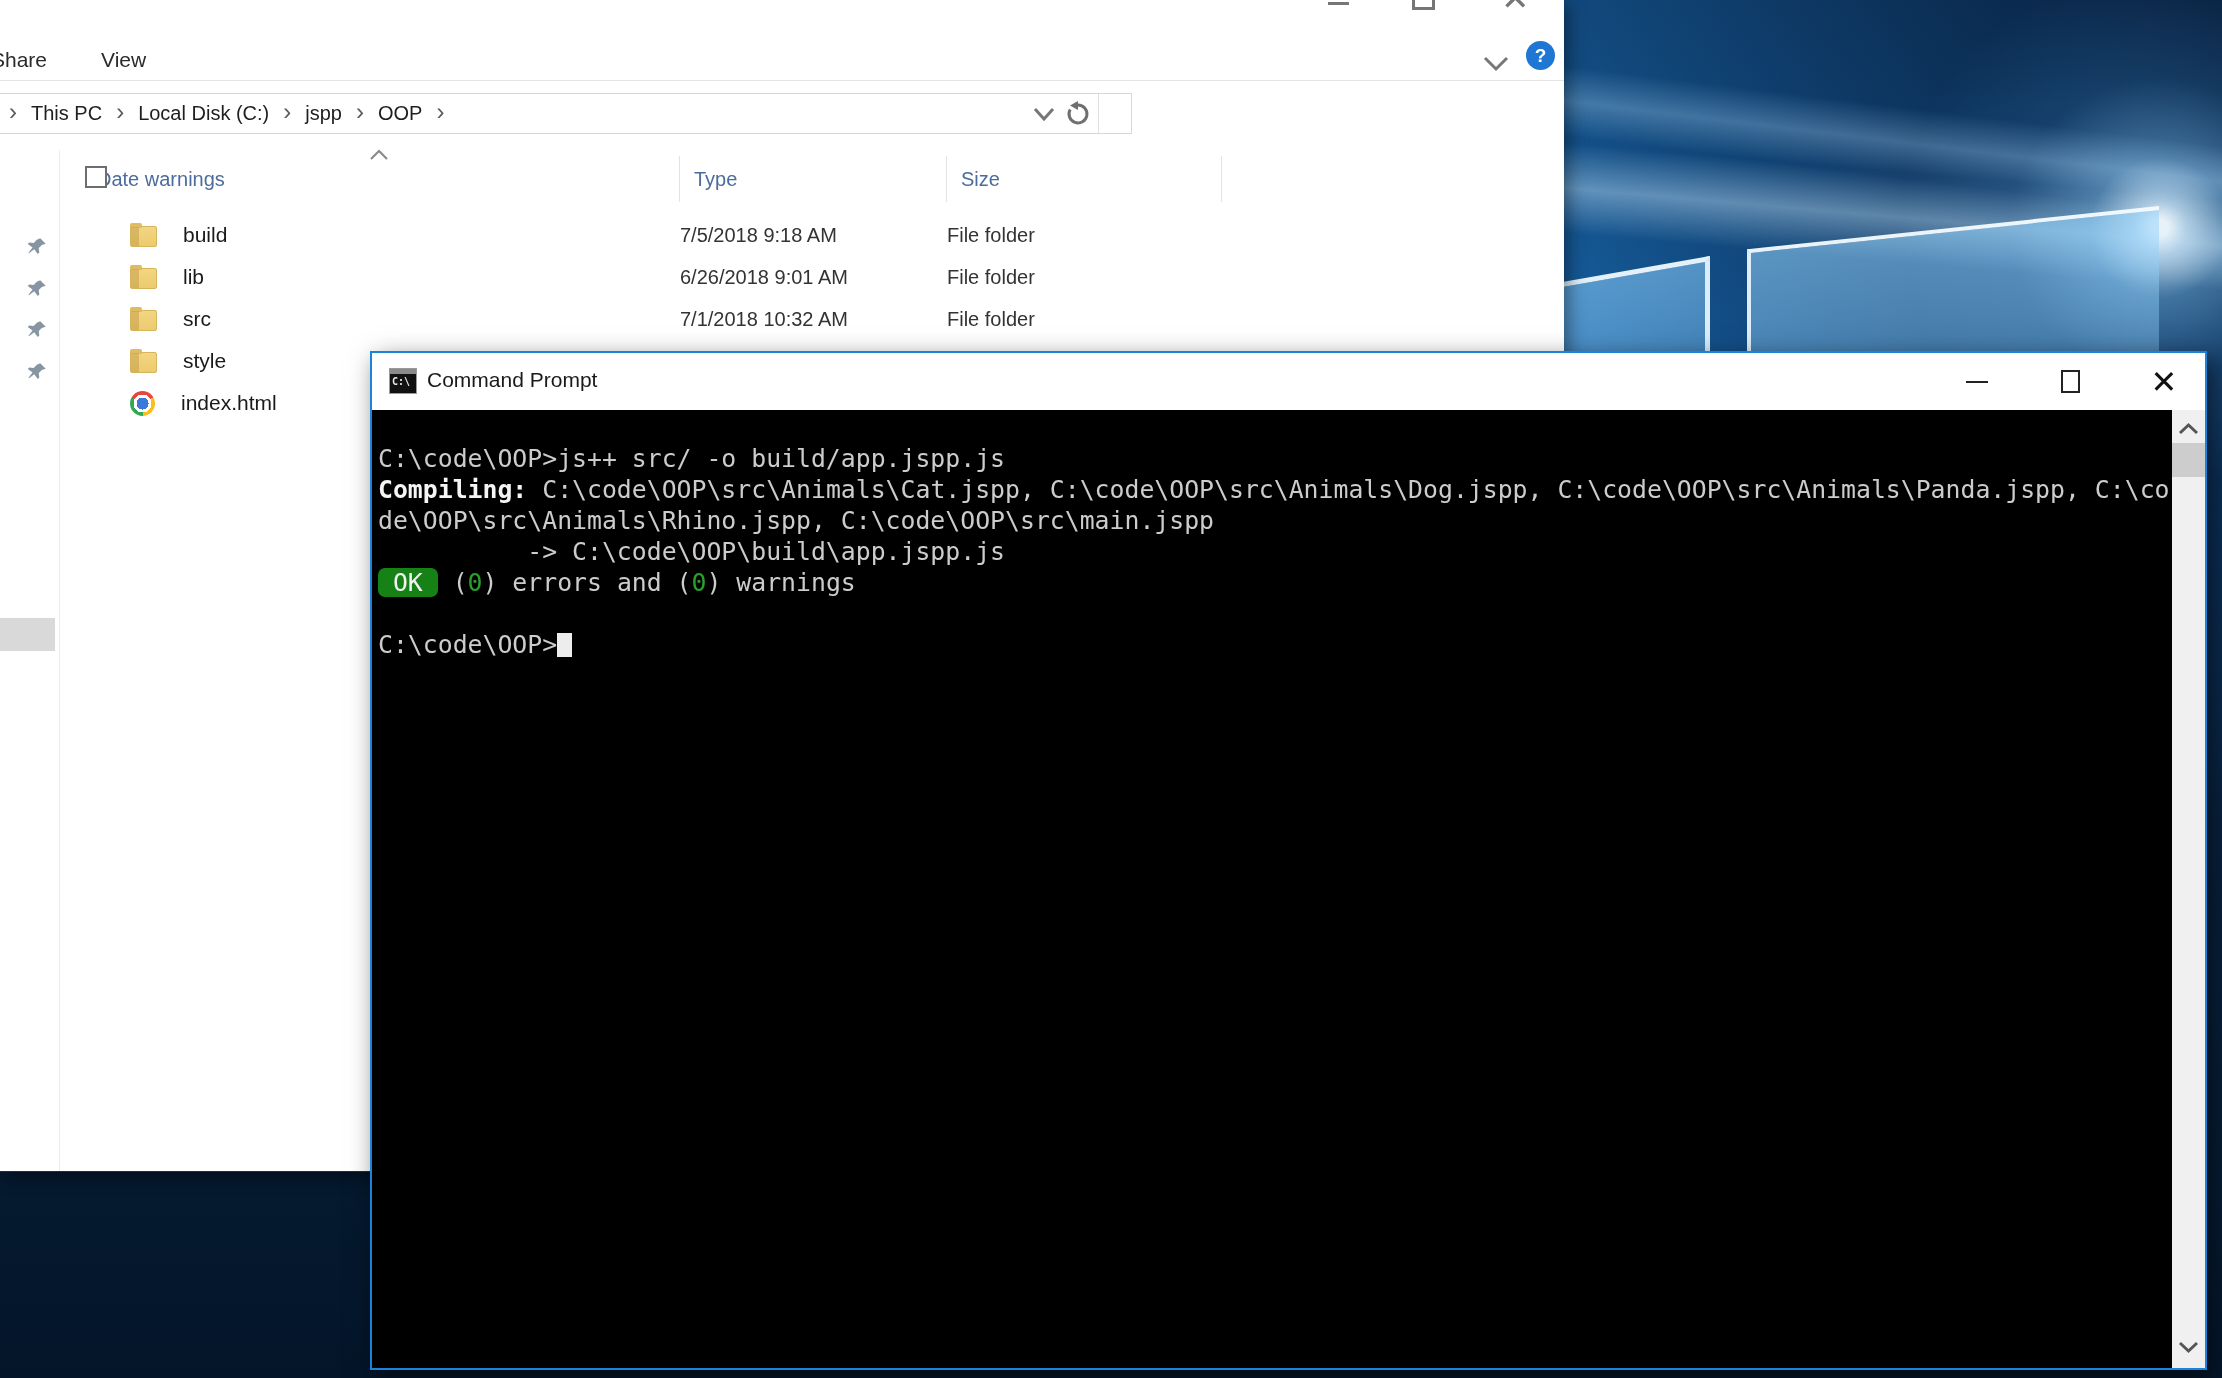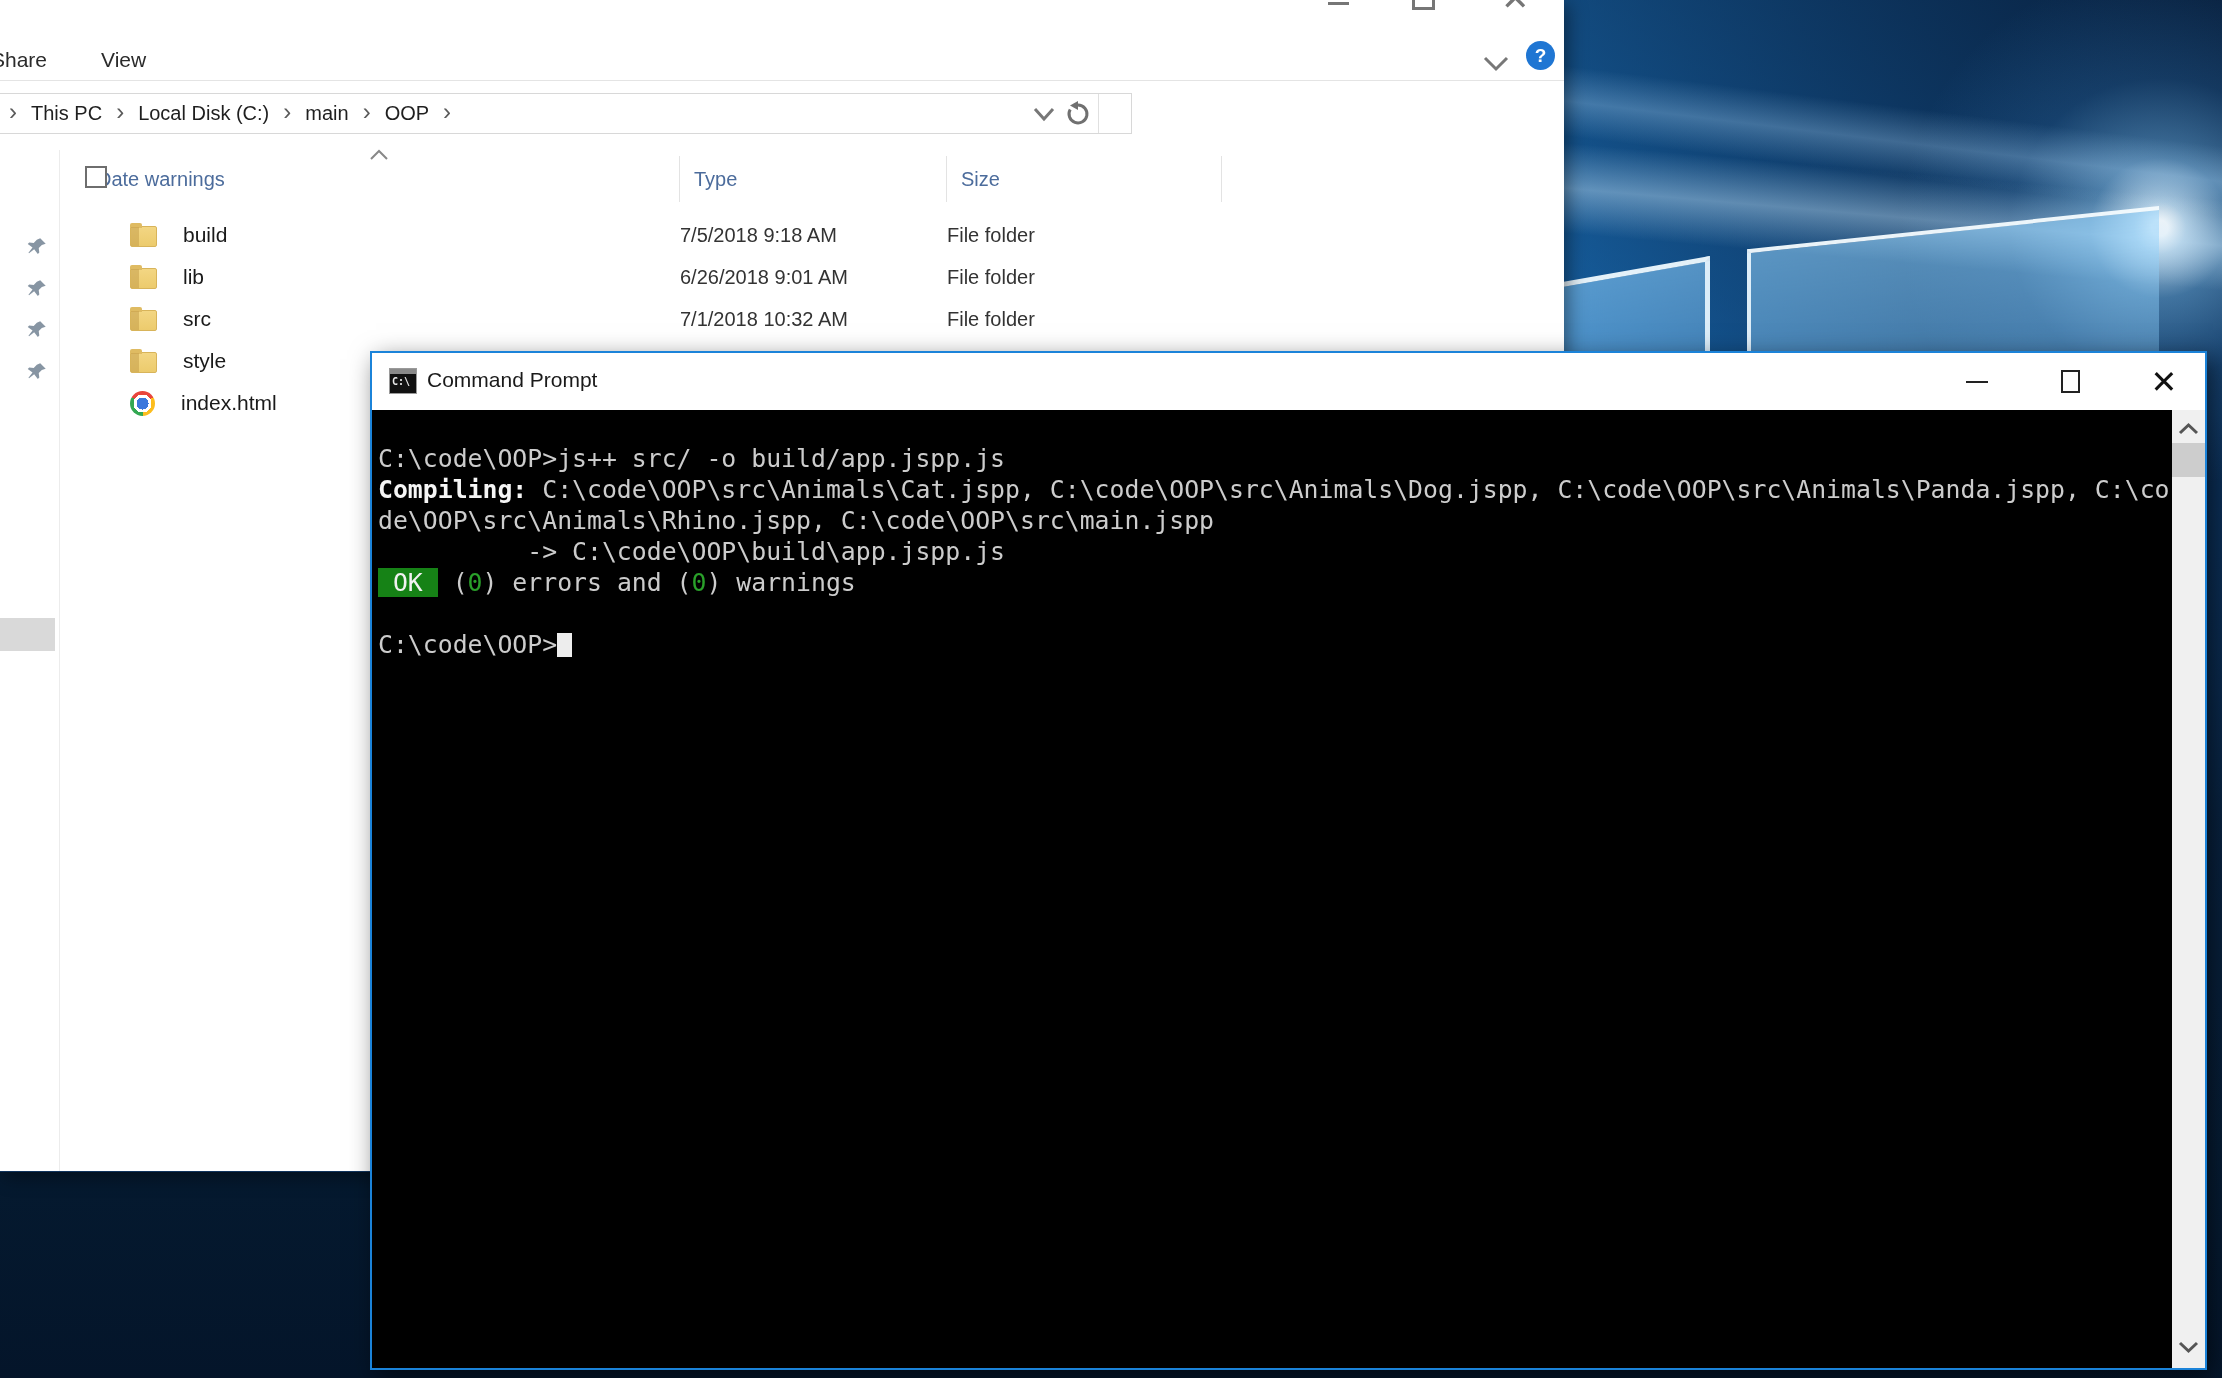--- a/index.html
+++ b/index.html
@@ -110,21 +110,21 @@
   .cmd-min { left:1559px; } .cmd-max { left:1652px; } .cmd-close { left:1746px; }
   .cmd-min .bar { width:22px; height:2px; background:#222; }
   .cmd-max .box { width:19px; height:23px; border:2px solid #222; }
   .cmd-close .x { font-size:32px; color:#111; font-family:"DejaVu Sans",sans-serif; line-height:1; }
 
   .terminal { position:absolute; left:0; top:57px; width:1800px; height:958px;
     padding:33px 0 0 6px; font-family:"DejaVu Sans Mono", monospace;
     font-size:24.8px; line-height:31px; white-space:pre; color:#cccccc; }
   .seg-d { color:#cccccc; }
   .seg-b { color:#f5f5f5; font-weight:bold; }
-  .seg-ok { background:#168216; color:#f2f2f2; }
+  .seg-ok { background:#168216; color:#f2f2f2;border-radius:7px; }
   .seg-g { color:#2aa12a; }
   .seg-cursor { display:inline-block; width:15px; height:24px; background:#ededed; vertical-align:-4px; }
 
   .cmd-scrollbar { position:absolute; right:0; top:57px; width:33px; height:958px; background:#f0f0f0; }
   .sb-thumb { position:absolute; left:0; top:33px; width:100%; height:34px; background:#cdcdcd; }
   .chev { display:block; }
   .sb-up { position:absolute; left:5px; top:12px; }
   .sb-down { position:absolute; left:5px; bottom:10px; }
 </style>
 </head>
@@ -157,21 +157,21 @@
   <div class="help-btn">?</div>
 
   <div class="addr-row">
     <div class="addr-box">
       <div class="crumbs">
           <span class="crumb-sep">›</span>
           <span class="crumb">This PC</span>
           <span class="crumb-sep">›</span>
           <span class="crumb">Local Disk (C:)</span>
           <span class="crumb-sep">›</span>
-          <span class="crumb">main</span>
+          <span class="crumb">jspp</span>
           <span class="crumb-sep">›</span>
           <span class="crumb">OOP</span>
           <span class="crumb-sep">›</span>
         </div>
       <span class="addr-drop">
         <svg width="26" height="20" viewBox="0 0 26 20">
             <polyline points="4,5 13,15 22,5" fill="none" stroke="#777" stroke-width="3"></polyline>
           </svg>
       </span>
       <div class="addr-divider"></div>

